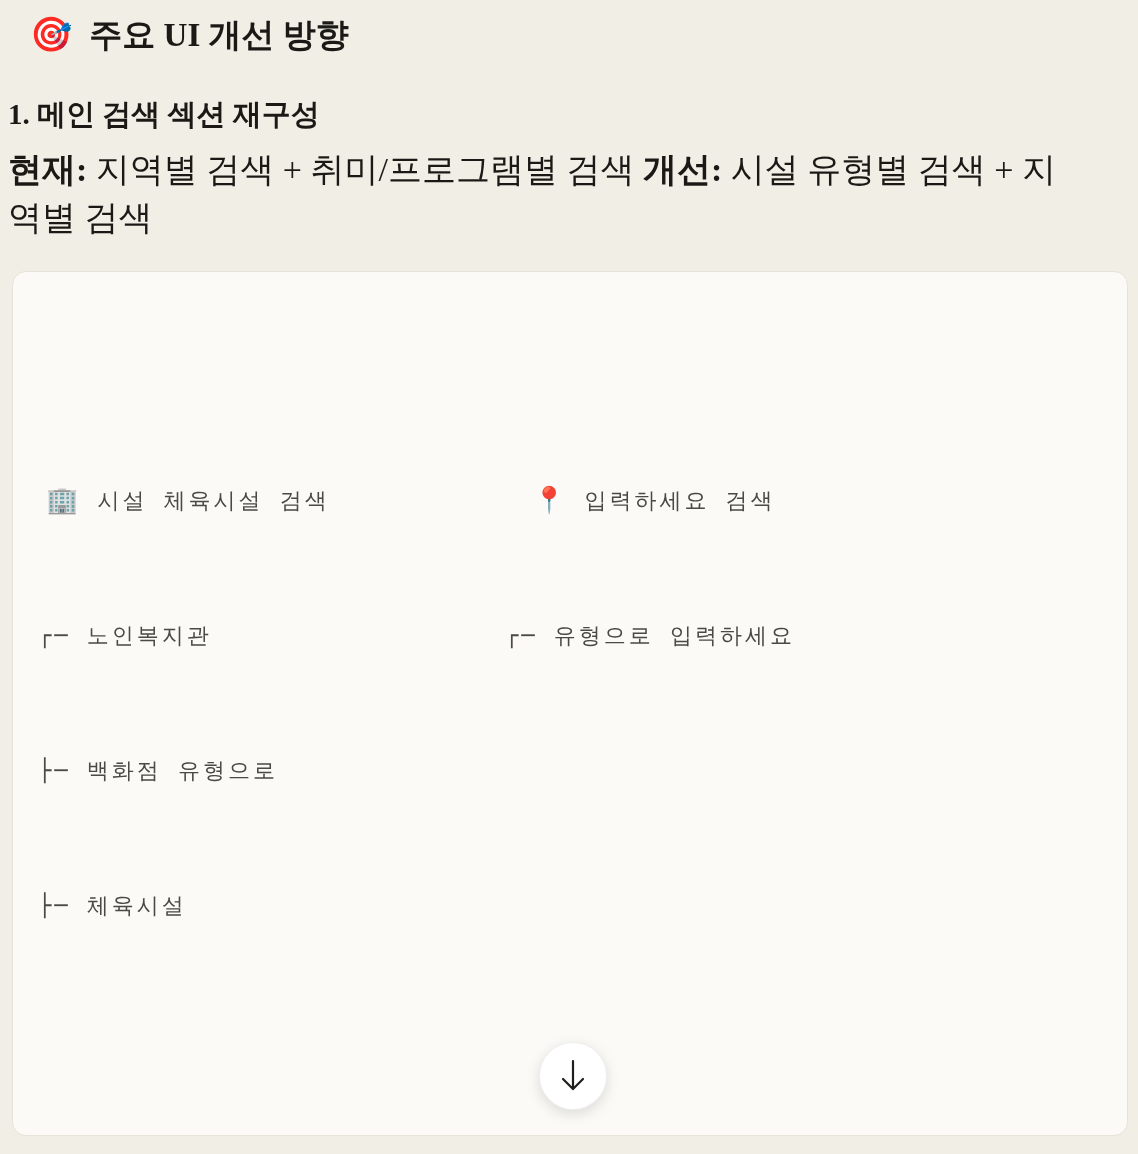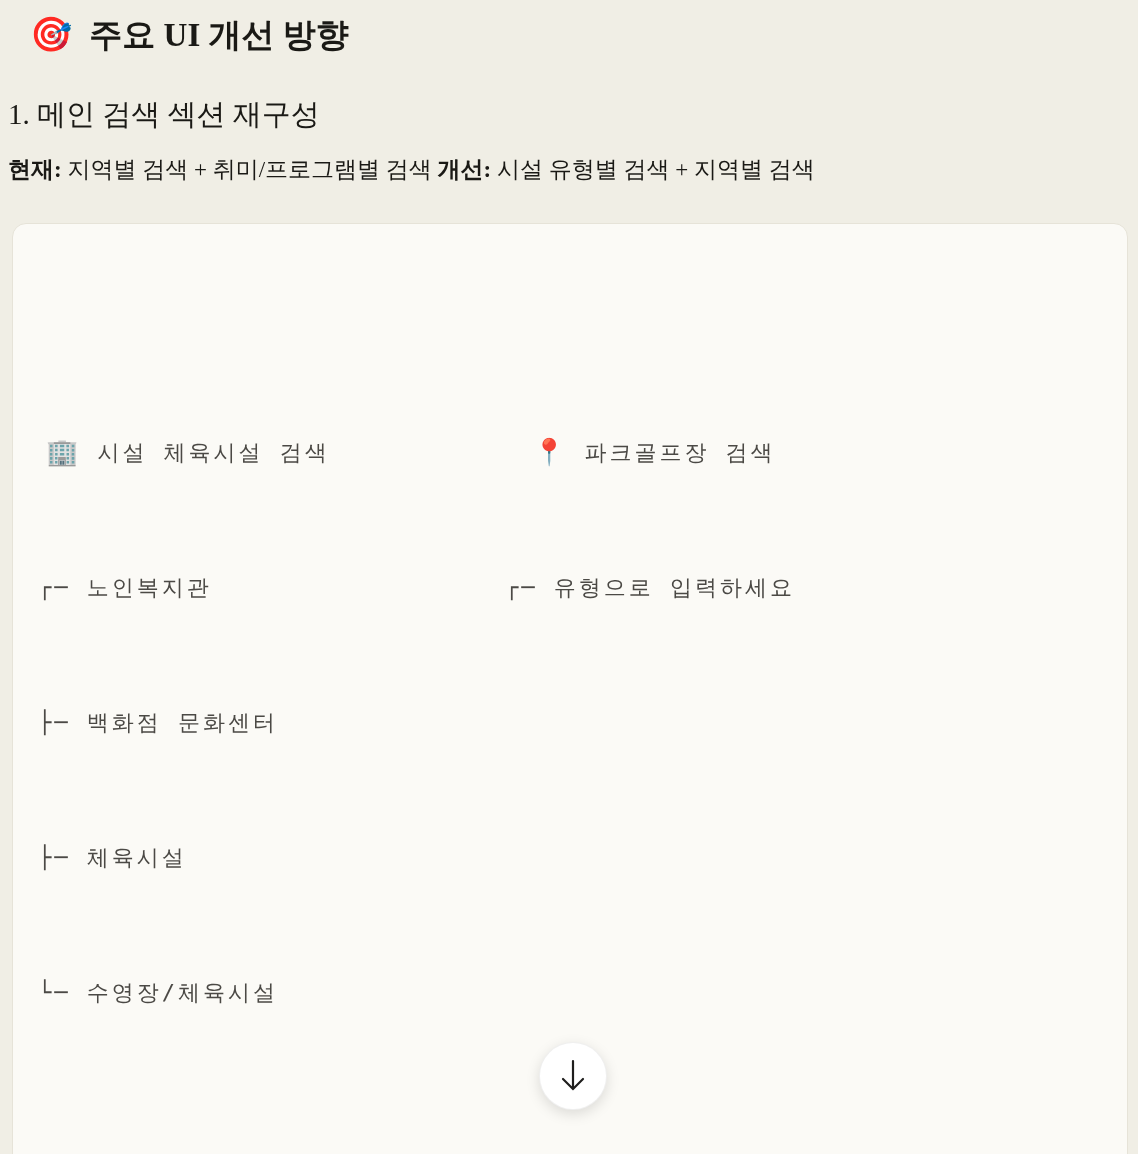--- a/index.html
+++ b/index.html
@@ -15,25 +15,25 @@
   .content { padding: 0 10px 0 8px; }
 
   .page-title {
     margin: 13px 0 0 22px;
     font-size: 33px; font-weight: 700; line-height: 44px;
     display: flex; align-items: center; gap: 17px;
   }
   .page-title .emoji { font-size: 34px; line-height: 44px; }
 
   .section-heading {
-    font-size: 29px; font-weight: 400; line-height: 38px;
+    font-size: 29px; font-weight: 700; line-height: 38px;
     margin: 38px 0 0 0;
   }
   .para {
-    font-size: 23px; line-height: 48px;
+    font-size: 34px; line-height: 48px;
     margin: 13px 0 0 0;
     max-width: 1068px;
   }
   .para strong { font-weight: 700; }
 
   .codeblock {
     margin: 29px 0 0 4px;
     background: #FBFAF6;
     border: 1px solid #E6E3D8;
     border-radius: 14px;
@@ -86,28 +86,27 @@
   </p>
 
   <div class="codeblock">
     <div class="cb-row">
       <div class="cb-col-left">
         <div class="cb-header">
           <span class="emoji">🏢</span>
           <span>시설 체육시설 검색</span>
         </div>
         <div class="cb-line">┌─ 노인복지관</div>
-        <div class="cb-line">├─ 백화점 문화센터</div>
+        <div class="cb-line">├─ 백화점 유형으로</div>
         <div class="cb-line">├─ 체육시설</div>
-        <div class="cb-line">└─ 수영장/체육시설</div>
       </div>
       <div class="cb-col-right">
         <div class="cb-header">
           <span class="emoji">📍</span>
-          <span>파크골프장 검색</span>
+          <span>입력하세요 검색</span>
         </div>
         <div class="cb-line">┌─ 유형으로 입력하세요</div>
       </div>
     </div>
   </div>
 
 </div>
 
 <div class="scroll-btn">
   <svg width="30" height="36" viewBox="0 0 30 36">

